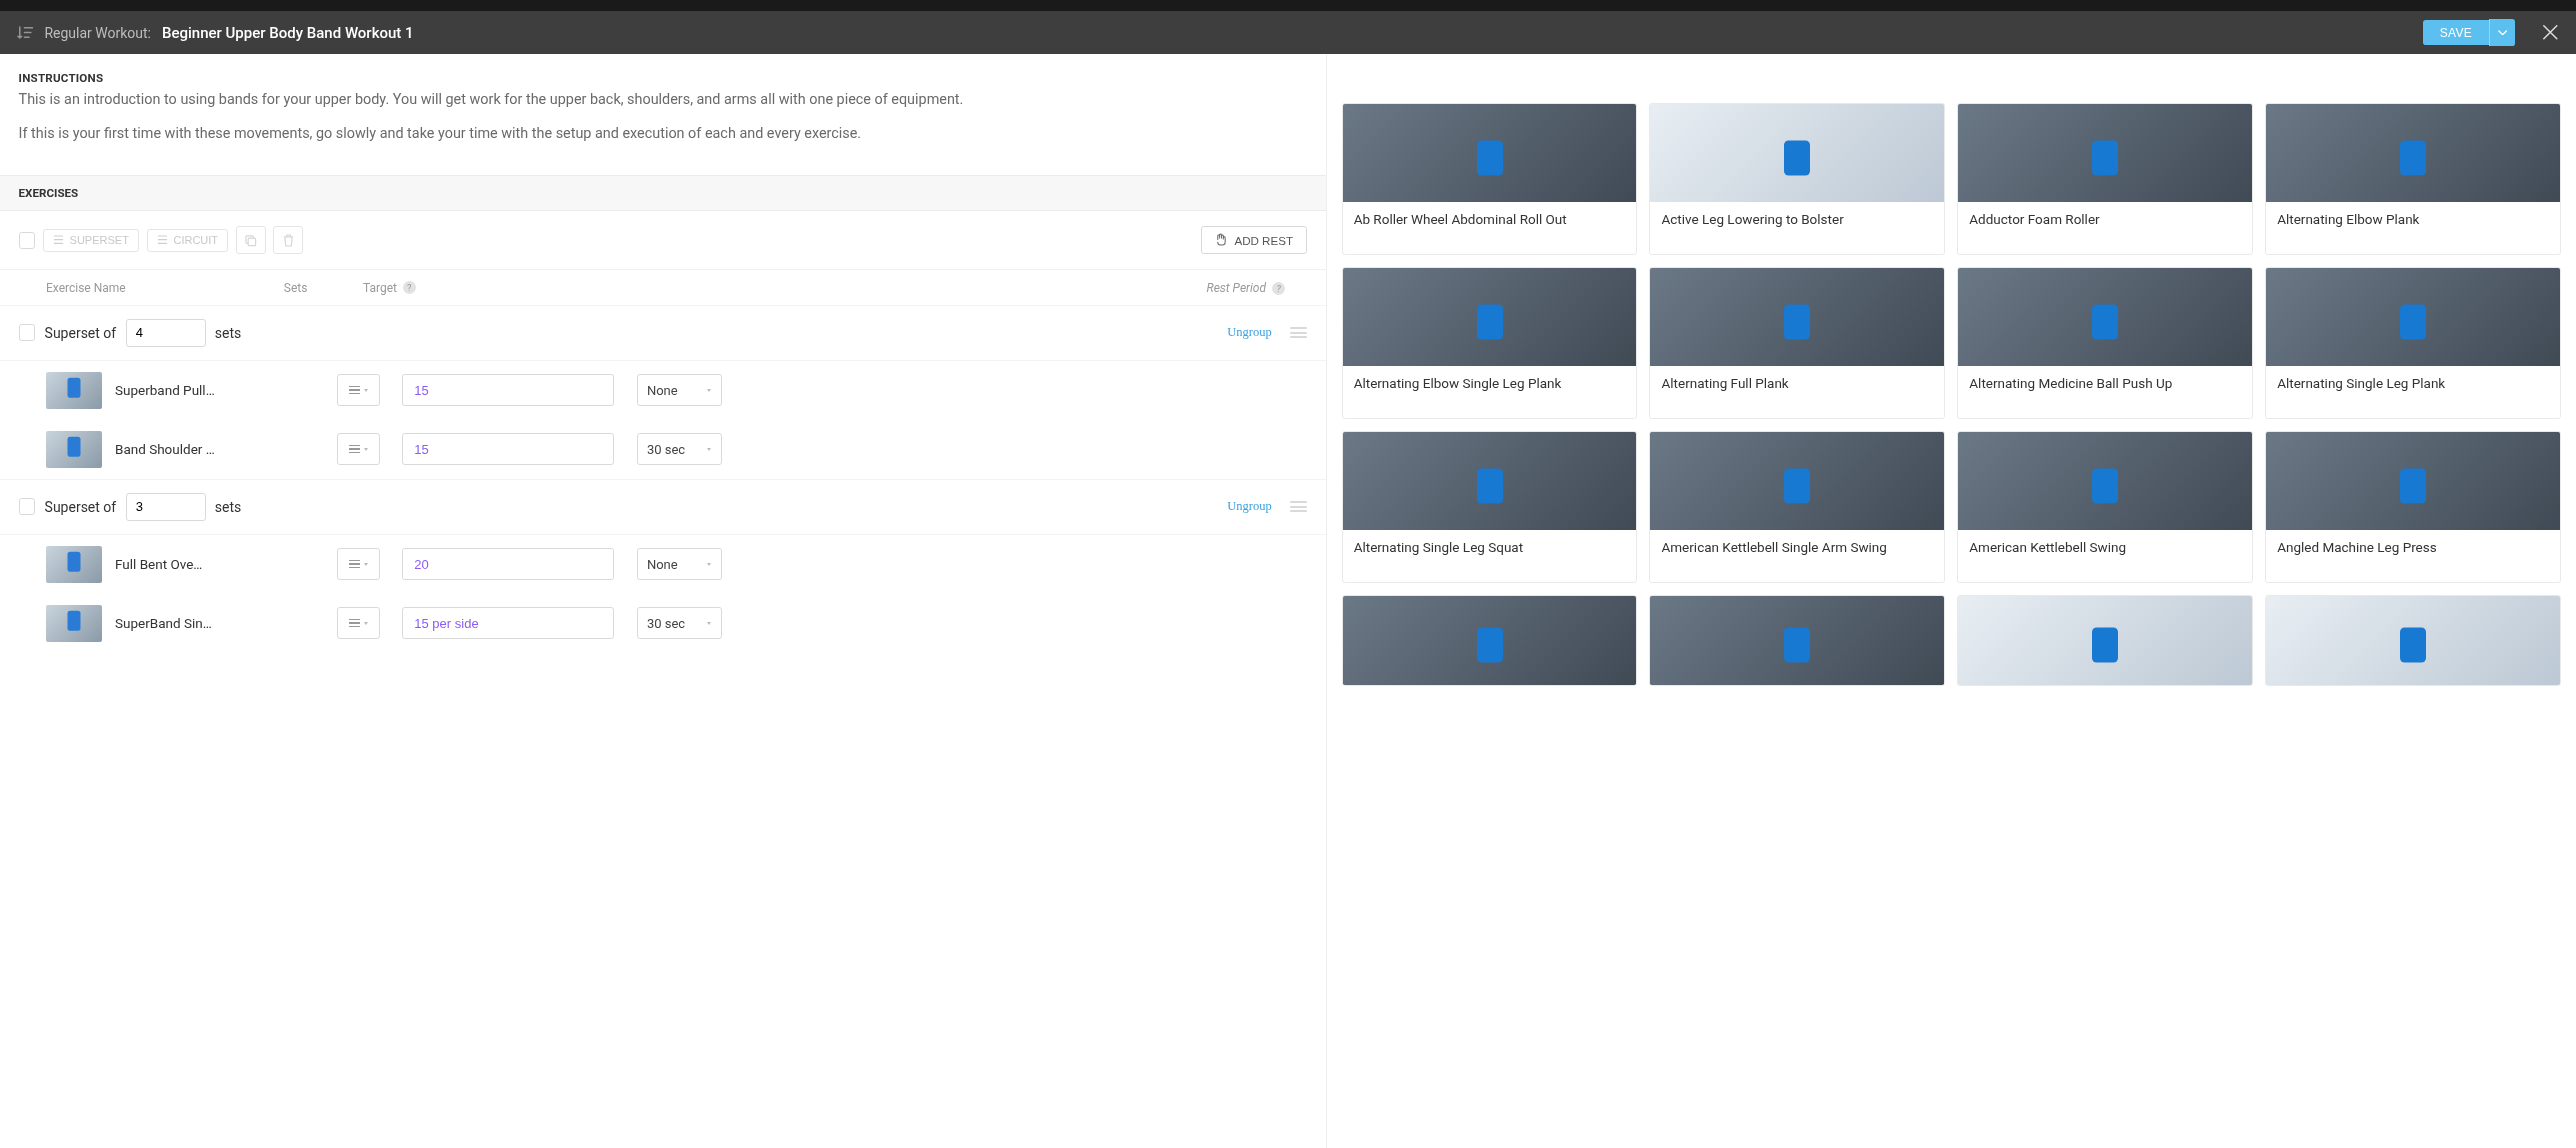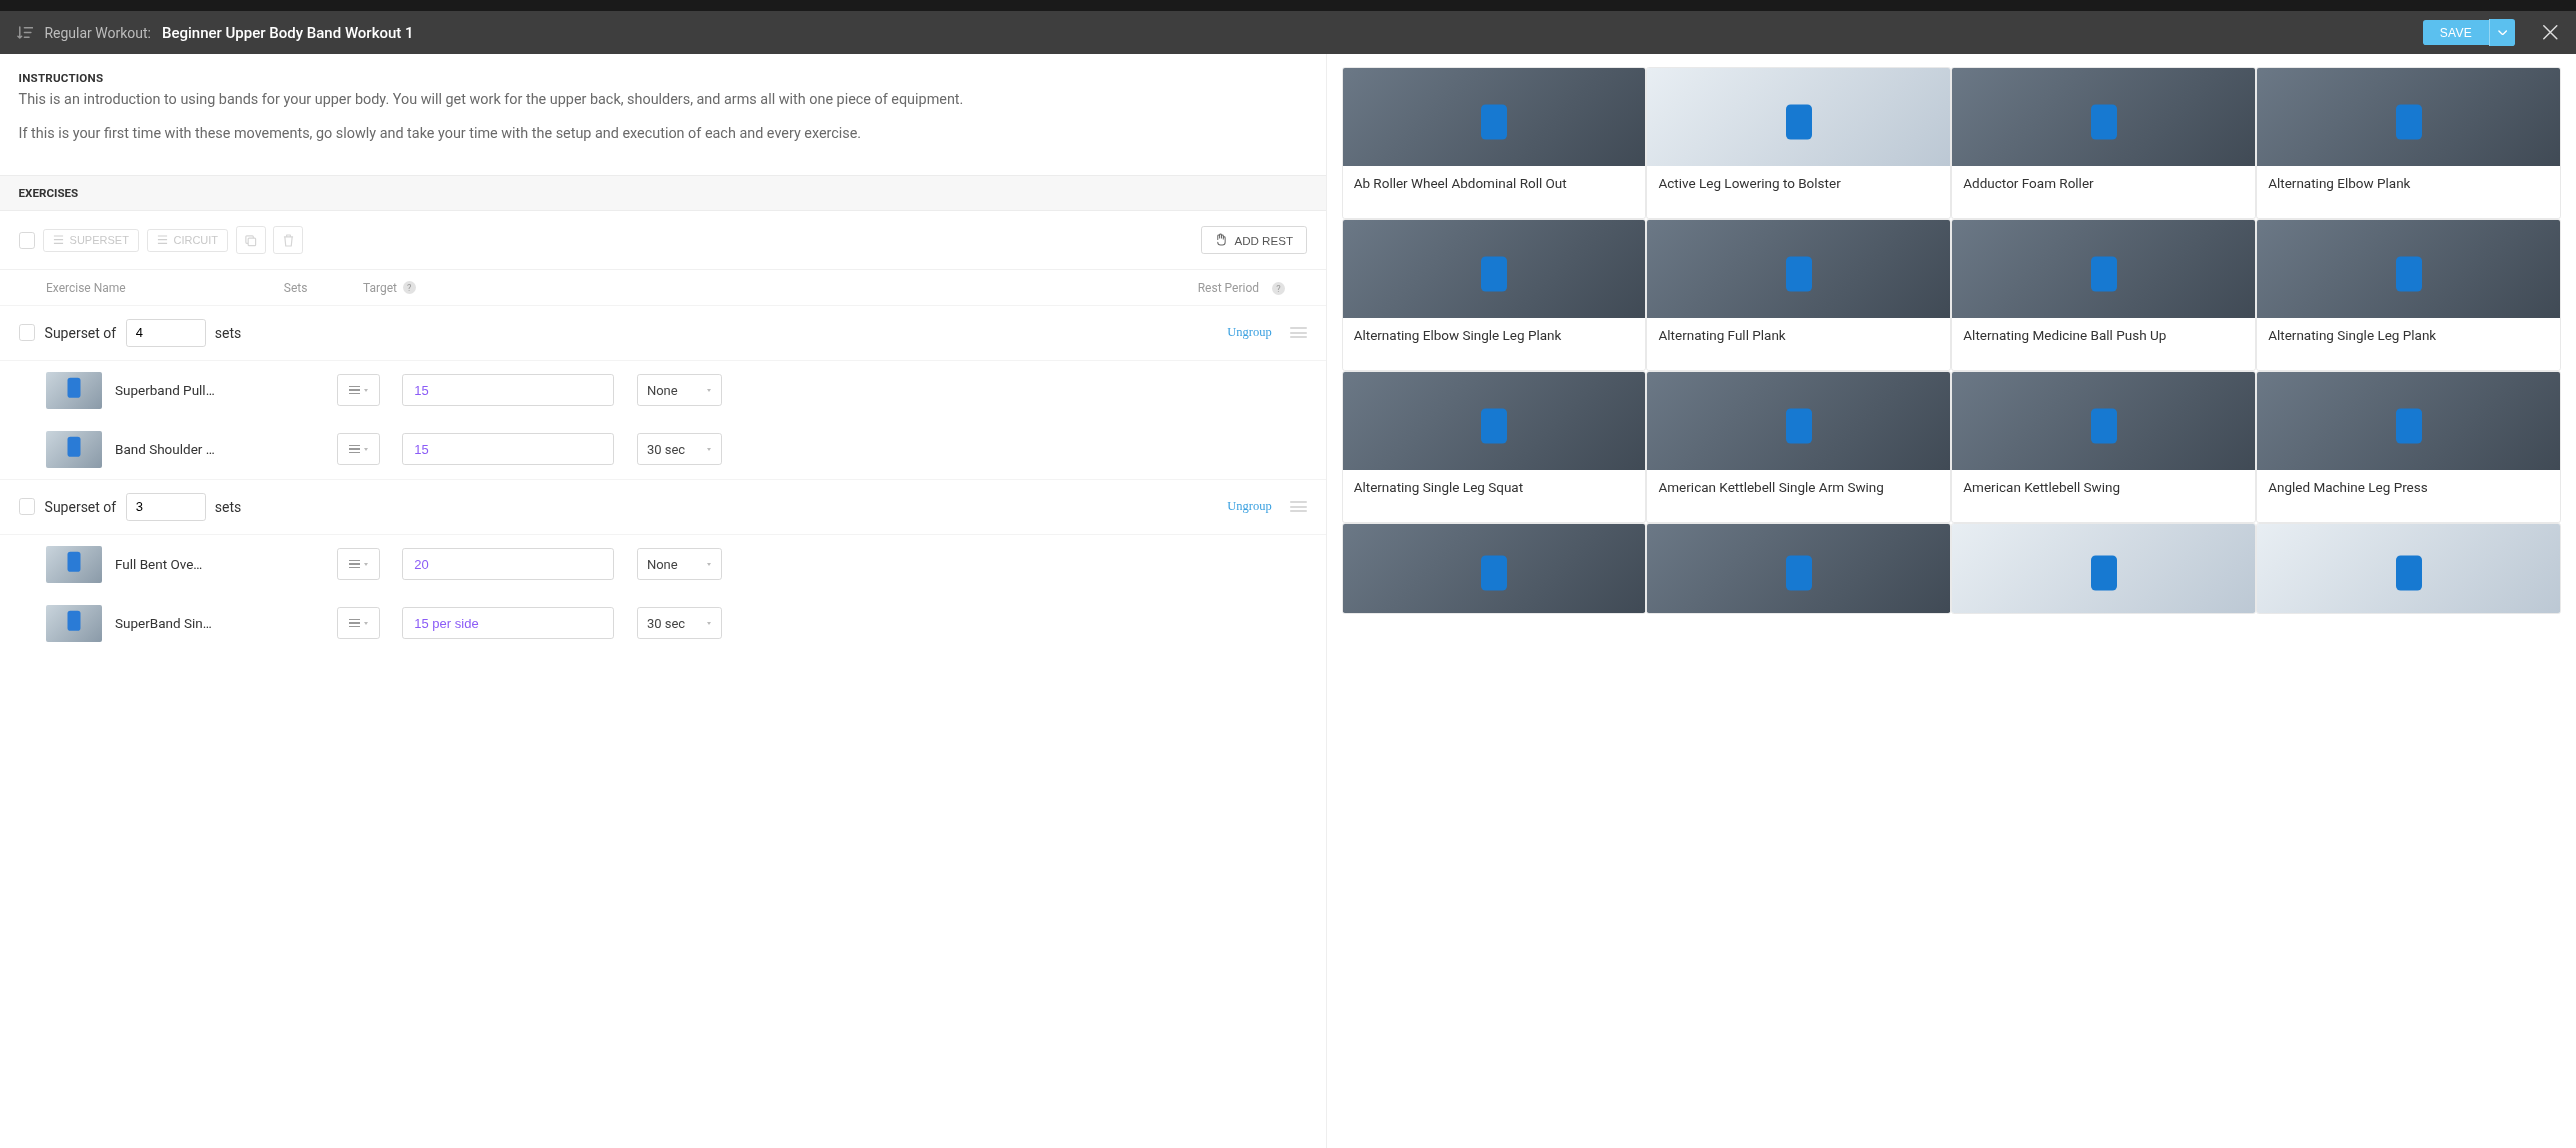--- a/index.html
+++ b/index.html
@@ -141,21 +141,21 @@
   .col-header-row {
     display:flex;
     padding: 11px 18.6px 9.3px 46px;
     color:#9a9a9a;
     font-size:12px;
     border-bottom:0.9px solid #f3f3f3;
   }
   .col-name{ width: 204px;}
   .col-sets{ width: 76px; text-align:right; padding-right: 18.6px;}
   .col-target{ width: 221px; padding-left: 37px; display:flex;align-items:flex-start;gap:5.6px;}
-  .col-rest{ flex:1; text-align:right; padding-right: 22px; display:flex;justify-content:flex-end;align-items:center;gap:13px;}
+  .col-rest{ flex:1; text-align:right; padding-right: 22px; display:flex;justify-content:flex-end;align-items:center;gap:6px;font-style:italic;}
   .info-dot{ width:13px;height:13px;border-radius:50%;background:#e2e2e2;font-size:9.3px;display:inline-flex;align-items:center;justify-content:center;color:#999;}
   .superset-row {
     display:flex;
     align-items:center;
     padding: 13px 18.6px;
     gap: 9.3px;
     border-bottom:0.9px solid #f3f3f3;
   }
   .superset-row .ss-label{ font-size:14px; color:#333; }
   .ss-input{
@@ -204,21 +204,22 @@
     padding:0 9.3px;
     display:flex;align-items:center;justify-content:space-between;
     font-size:13px;color:#444;
     margin-left:9.3px;
     cursor:pointer;
   }
   
   .card-grid{
     display:grid;
     grid-template-columns: repeat(4, 1fr);
-    gap: 0;
+    gap: 12px;
+    margin-top: 36px;
   }
   .card{
     border:0.9px solid #e9e9e9;
     border-radius:2.8px;
     overflow:hidden;
     background:#fff;
     cursor:pointer;
     display:flex;flex-direction:column;
   }
   .card-img{

